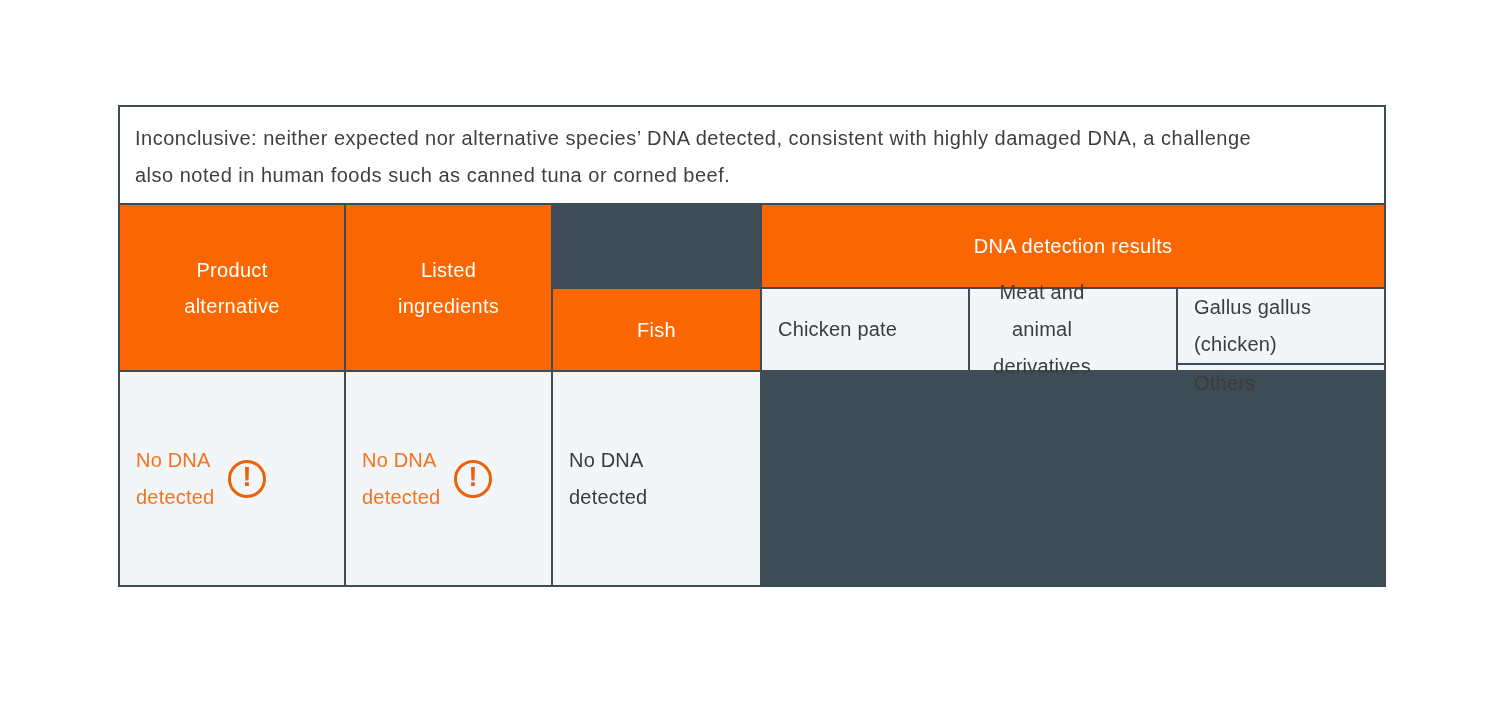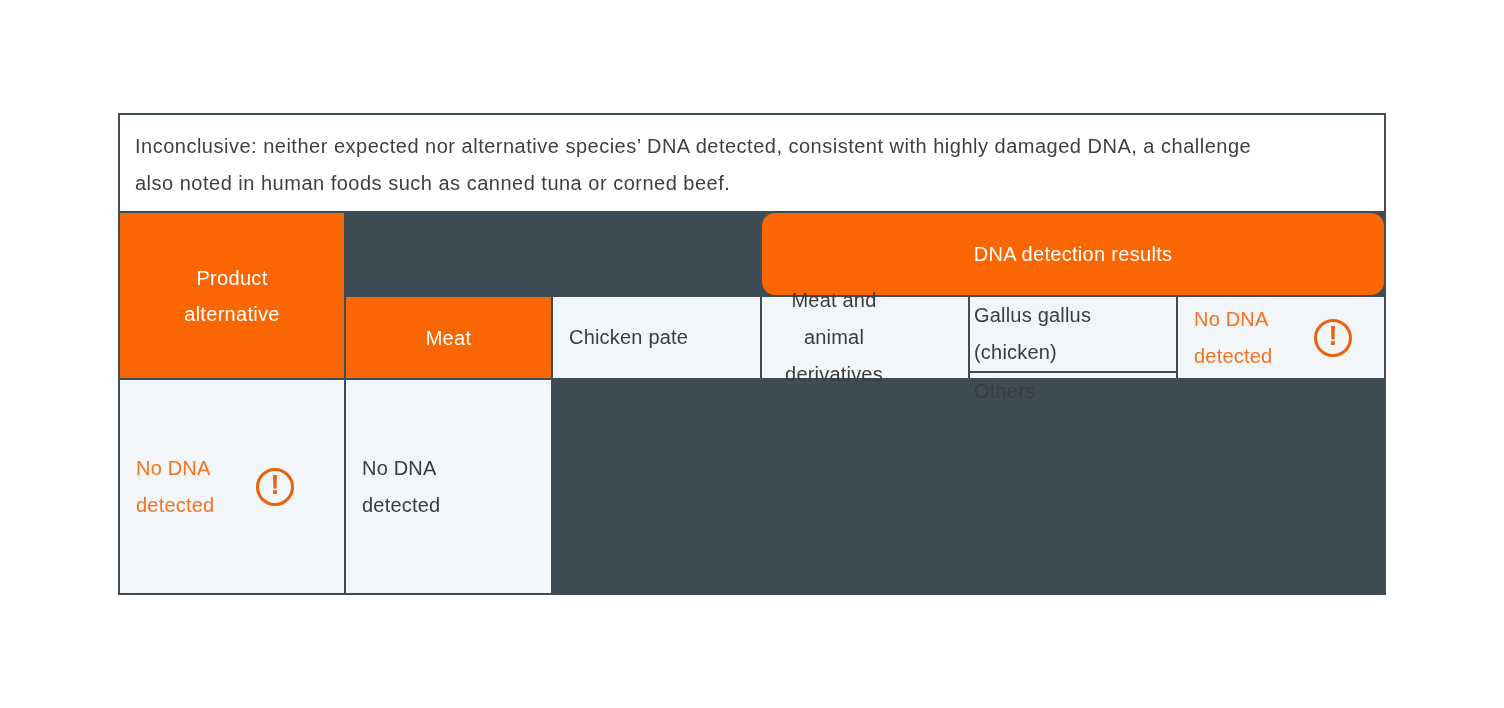--- a/index.html
+++ b/index.html
@@ -5,21 +5,21 @@
   * { box-sizing: border-box; }
   html, body {
     margin: 0; padding: 0;
     width: 1504px; height: 708px;
     background: #ffffff;
     font-family: "Liberation Sans", sans-serif;
     color: #3c3c3b;
   }
   .sheet {
     position: absolute;
-    left: 118px; top: 113px;
+    left: 118px; top: 105px;
     width: 1268px;
   }
   
   .note {
     width: 100%;
     height: 100px;
     border: 2px solid #3d4c55;
     background: #ffffff;
     padding: 13px 15px 0 15px;
   }
@@ -49,50 +49,49 @@
     display: flex;
     align-items: center;
     justify-content: center;
     text-align: center;
     font-size: 20px;
     letter-spacing: 0.3px;
     line-height: 36px;
   }
   .hdr .wrap2 { display: inline-block; max-width: 135px; }
   .span2rows { grid-row: 1 / 3; }
-  .span3cols { grid-column: 4 / 7; border-radius: 13px; }
+  .span3cols { grid-column: 4 / 7; }
   .body-cell {
     display: flex;
     align-items: center;
     padding-left: 16px;
     font-size: 20px;
     line-height: 37px;
     letter-spacing: 0.2px;
   }
   .body-cell .narrow110 { display: inline-block; max-width: 112px; text-align: center; }
   
   .split {
     display: flex;
     flex-direction: column;
     padding: 0;
   }
   .split .sub {
     display: flex;
     align-items: center;
-    padding-left: 4px;
+    padding-left: 16px;
     font-size: 20px;
     line-height: 37px;
     letter-spacing: 0.2px;
   }
   .split .sub-top { height: 128px; border-bottom: 2px solid #3d4c55; }
   .split .sub-top span { display: inline-block; max-width: 140px; }
   .split .sub-bottom { flex: 1; align-items: flex-end; }
   
   .result {
-    gap: 28px;
   }
   .result .txt { display: inline-block; max-width: 92px; }
   .result.warn { color: #f5731d; }
   .warn-icon {
     flex: 0 0 auto;
     width: 38px; height: 38px;
     border: 3px solid #ea620c;
     border-radius: 50%;
     color: #ea620c;
     display: flex;
@@ -111,25 +110,28 @@
 
   <div class="note">
     <p>Inconclusive: neither expected nor alternative species’ DNA detected, consistent with highly damaged DNA, a challenge also noted in human foods such as canned tuna or corned beef.</p>
   </div>
 
   <div class="grid">
 
     <div class="cell hdr span2rows">
       <span class="wrap2">Product alternative</span>
     </div>
+    <div class="cell hdr span2rows">
+      <span class="wrap2">Listed ingredients</span>
+    </div>
     <div class="cell hdr span3cols">
       <span>DNA detection results</span>
     </div>
     <div class="cell hdr">
-      <span>Meat</span>
+      <span>Fish</span>
     </div>
 
     <div class="cell body-cell">
       <span>Chicken pate</span>
     </div>
 
     <div class="cell body-cell">
       <span class="narrow110">Meat and animal derivatives</span>
     </div>
 

